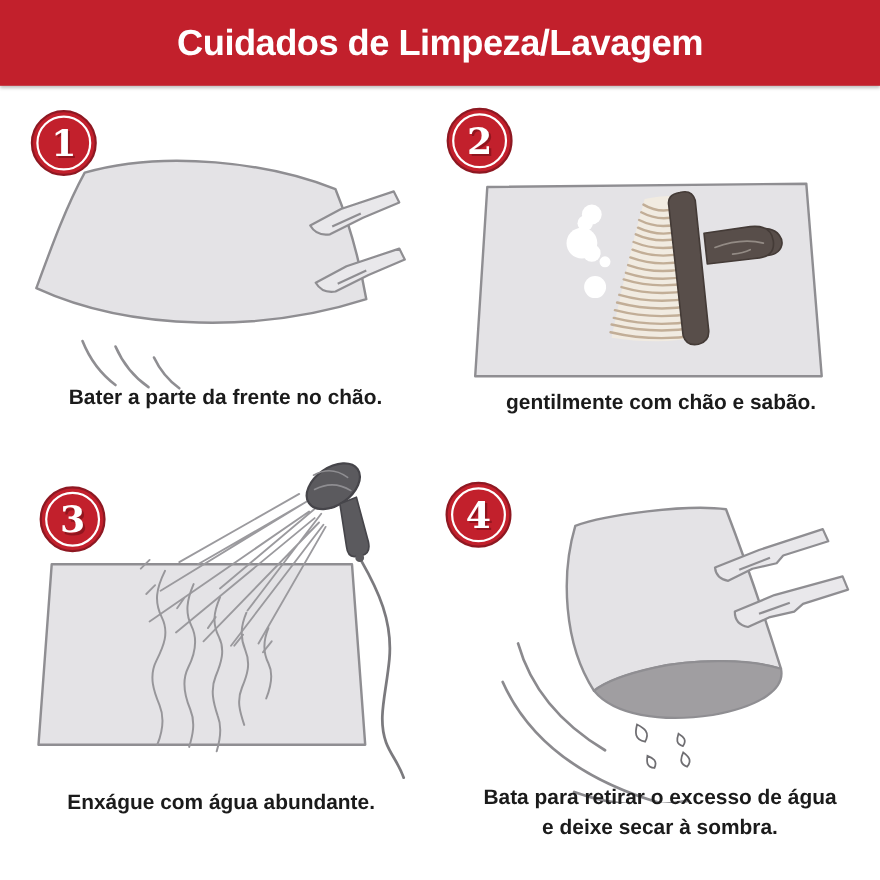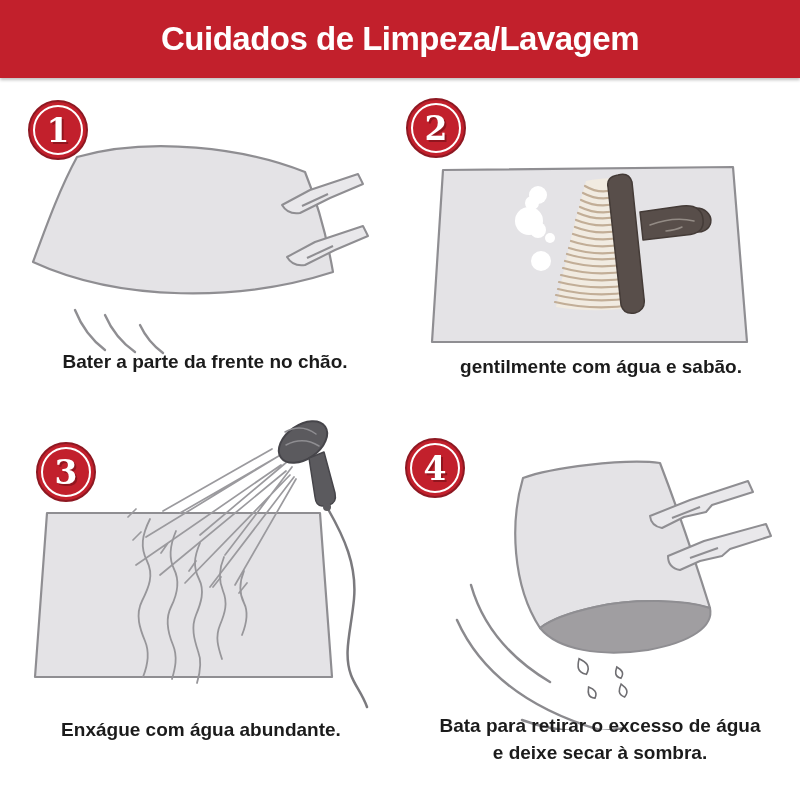--- a/index.html
+++ b/index.html
@@ -135,21 +135,21 @@
       <path transform="translate(192,263) rotate(-30) scale(0.85)" vector-effect="non-scaling-stroke" d="M0,-8 C4,-3 7,2 0,7 C-7,2 -4,-3 0,-8 Z"></path>
       <path transform="translate(223,261) rotate(-15) scale(0.9)" vector-effect="non-scaling-stroke" d="M0,-8 C4,-3 7,2 0,7 C-7,2 -4,-3 0,-8 Z"></path>
     </g>
   </svg>
 
   <div class="caption c1">
     <span class="cap-line">Bater a parte da frente no chão.</span>
     <span class="cap-line"></span>
   </div>
   <div class="caption c2">
-    <span class="cap-line">gentilmente com água e sabão.</span>
+    <span class="cap-line">gentilmente com chão e sabão.</span>
   </div>
   <div class="caption c4">
     <span class="cap-line">Bata para retirar o excesso de água</span>
     <span class="cap-line">e deixe secar à sombra.</span>
   </div>
   <div class="caption c3">
     <span class="cap-line">Enxágue com água abundante.</span>
     <span class="cap-line"></span>
   </div>
 

